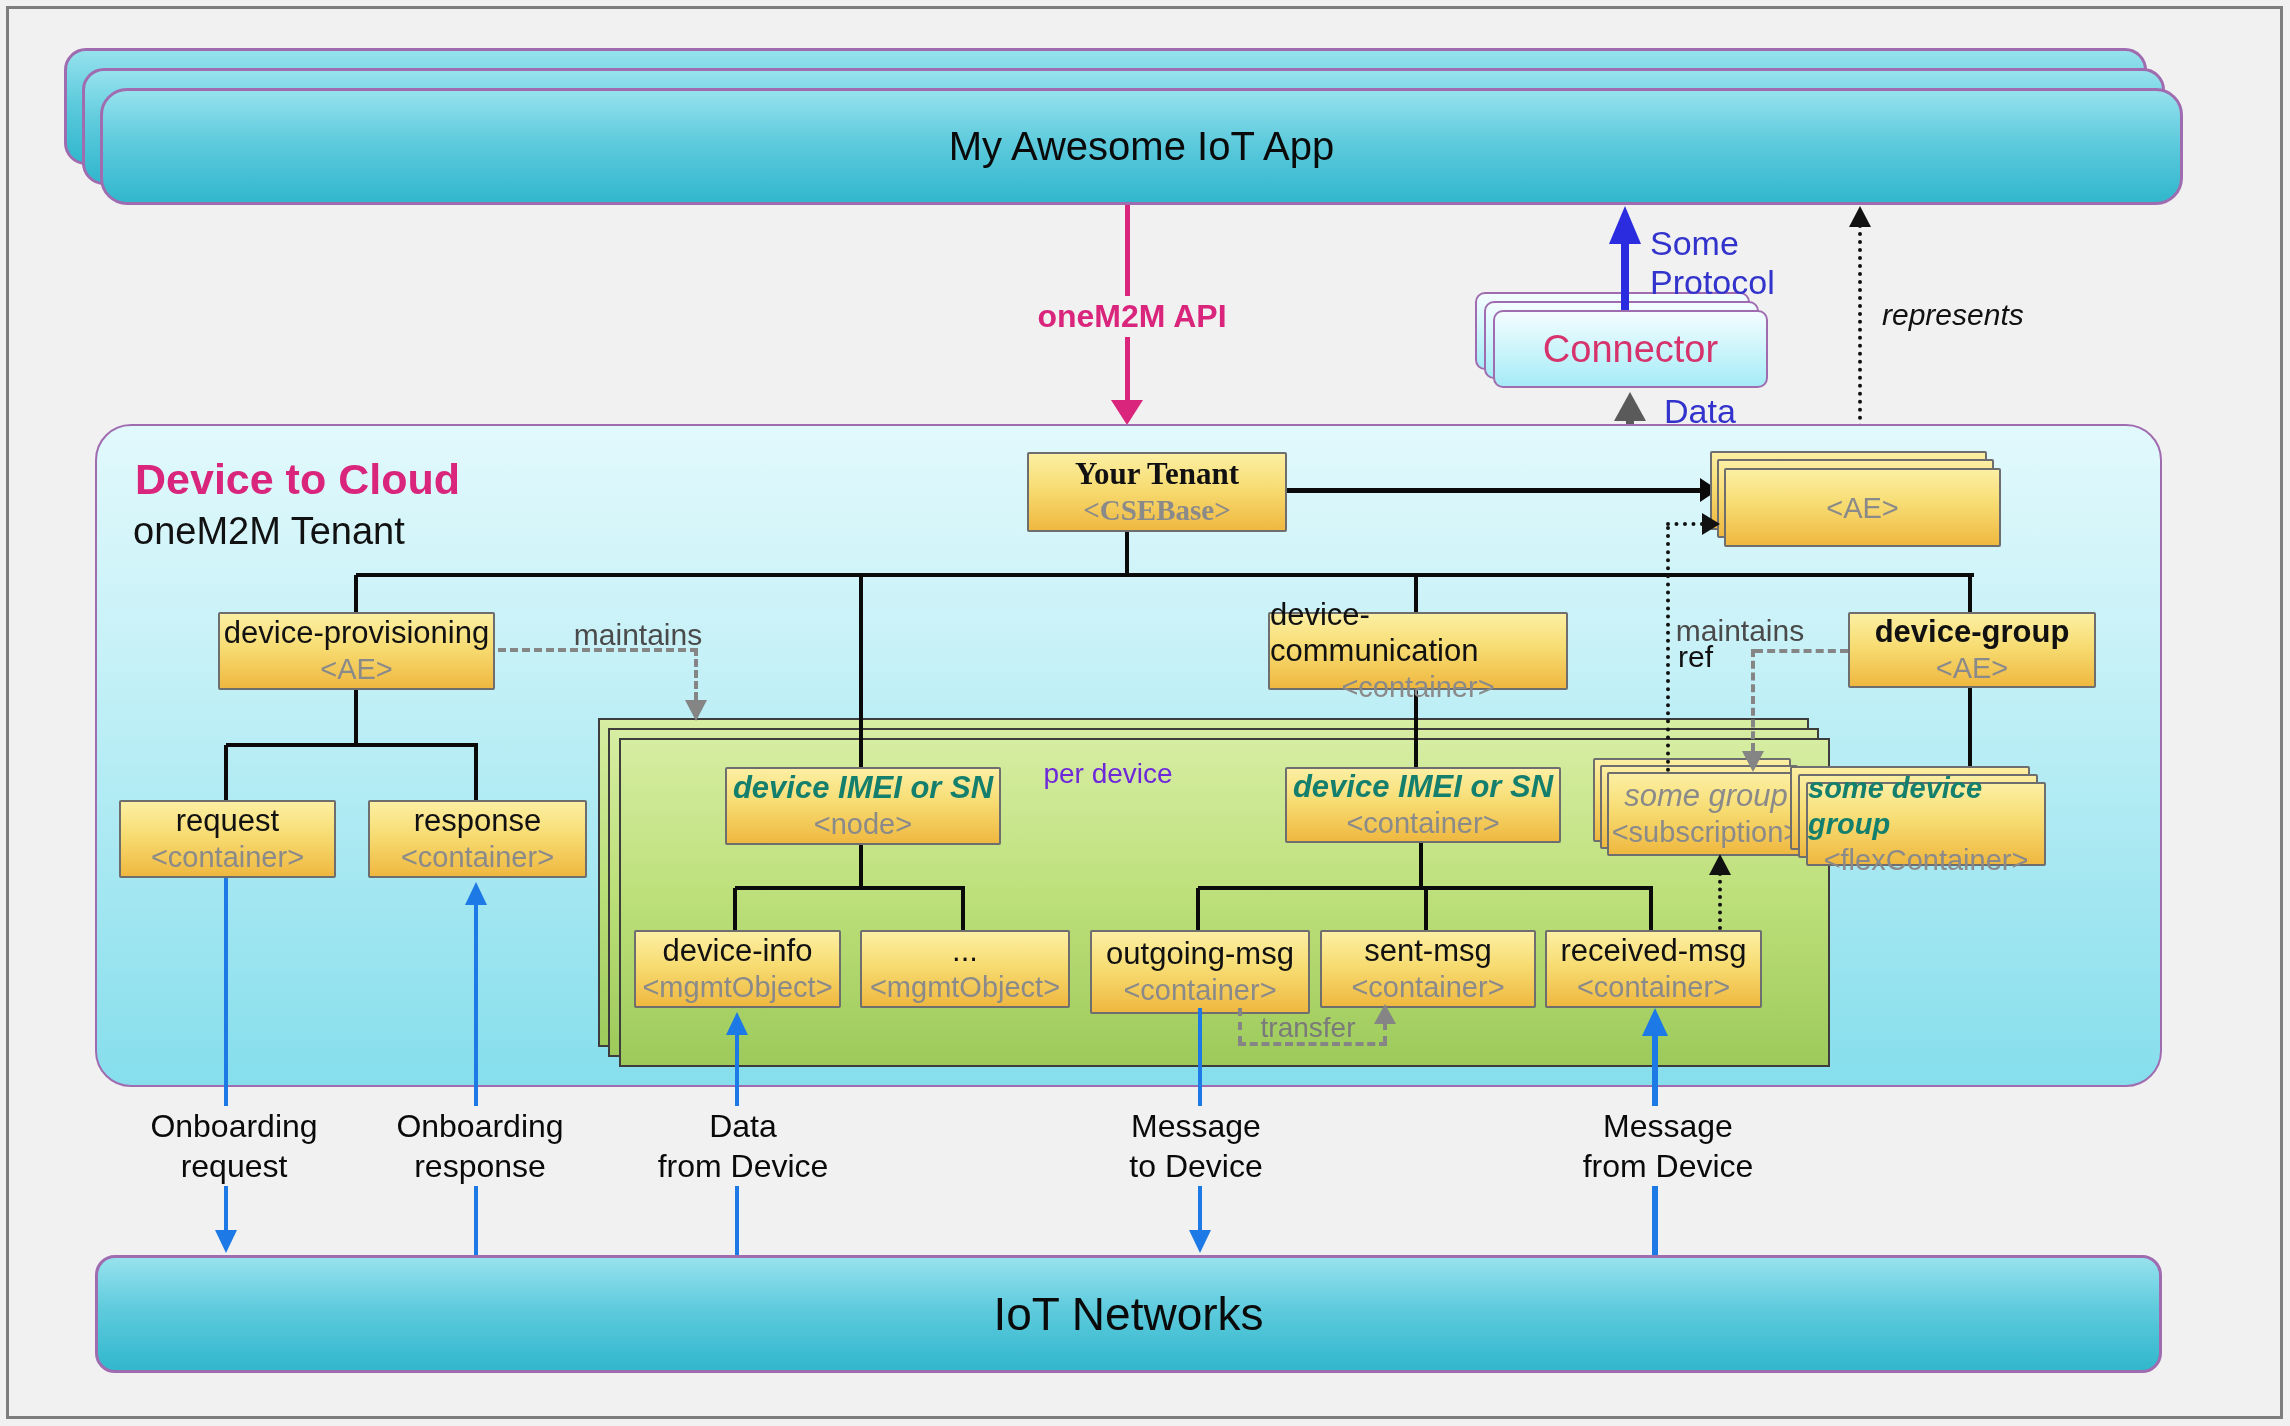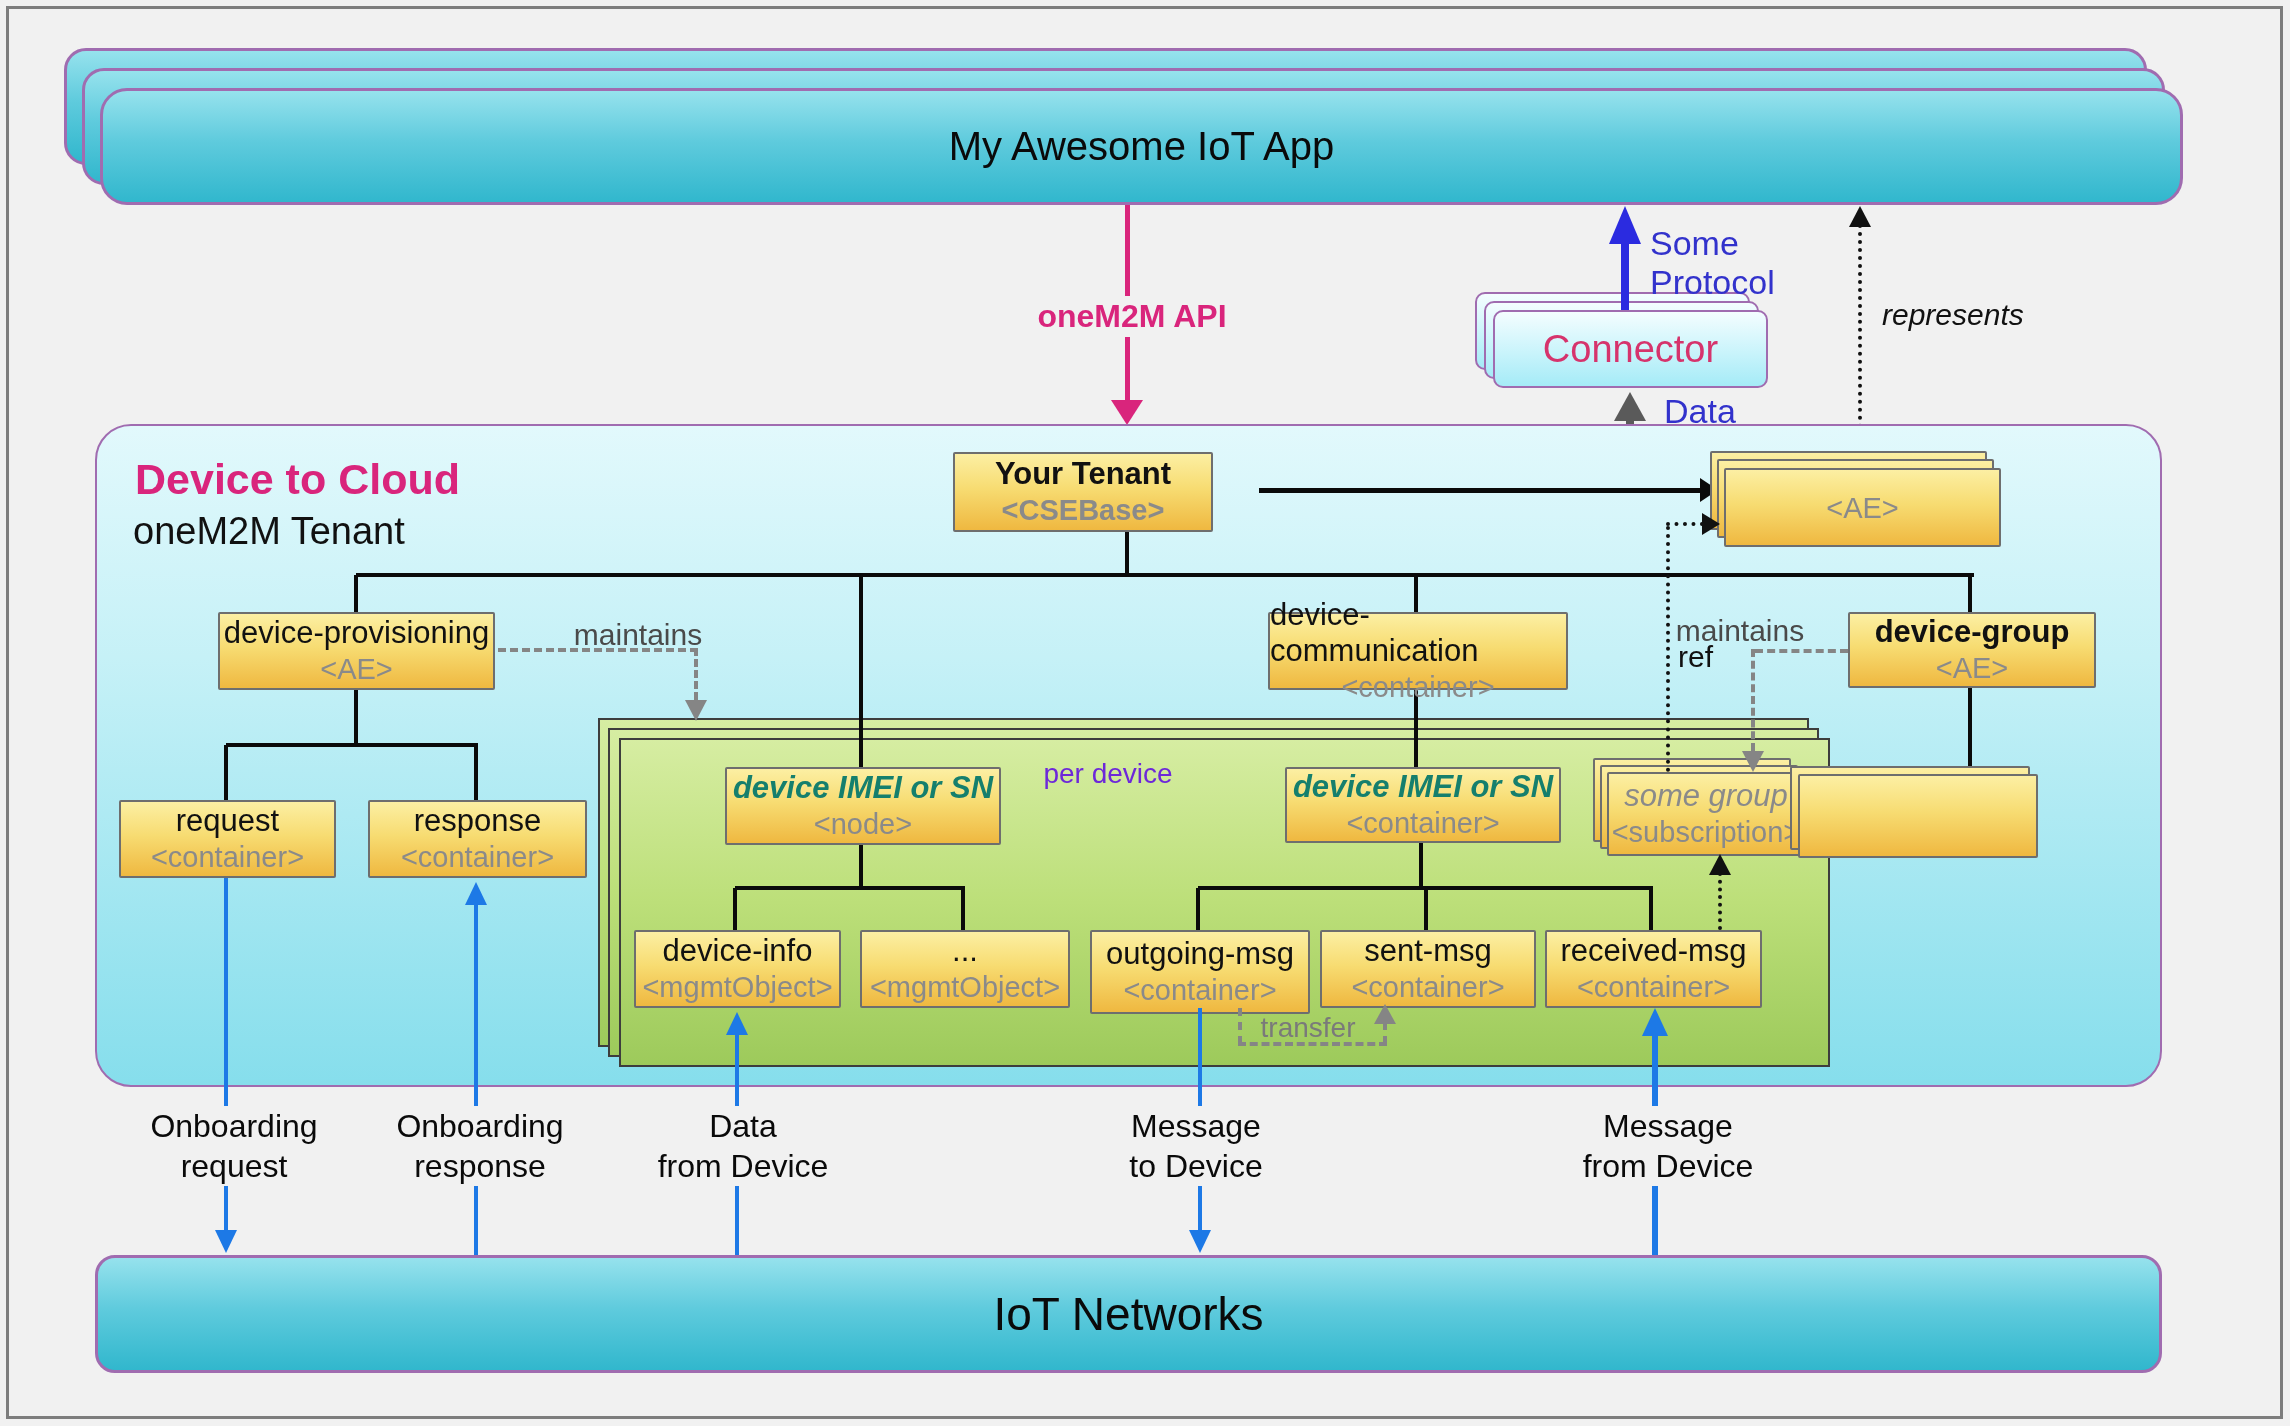--- a/index.html
+++ b/index.html
@@ -98,21 +98,21 @@
   <div class="bl" style="left:1419px;top:843px;width:4px;height:45px;"></div>
   <div class="bl" style="left:1198px;top:886px;width:455px;height:4px;"></div>
   <div class="bl" style="left:1196px;top:888px;width:4px;height:42px;"></div>
   <div class="bl" style="left:1424px;top:888px;width:4px;height:42px;"></div>
   <div class="bl" style="left:1649px;top:888px;width:4px;height:42px;"></div>
   <div class="bl" style="left:1968px;top:688px;width:4px;height:78px;"></div>
 
   <div class="bl" style="left:1259px;top:488px;width:445px;height:5px;"></div>
   <div class="tri" style="left:1700px;top:478px;border-top:12px solid transparent;border-bottom:12px solid transparent;border-left:18px solid #0a0a0a;"></div>
 
-  <div class="ybox" style="left:953px;top:452px;width:260px;height:80px;">
+  <div class="ybox" style="left:1027px;top:452px;width:260px;height:80px;font-family:Liberation Serif, serif;">
     <span class="t" style="font-weight:bold;">Your Tenant</span>
     <span class="s" style="font-weight:bold;">&lt;CSEBase&gt;</span>
   </div>
 
   <div class="ylayer" style="left:1710px;top:451px;width:277px;height:79px;"></div>
   <div class="ylayer" style="left:1717px;top:459px;width:277px;height:79px;"></div>
   <div class="ybox" style="left:1724px;top:468px;width:277px;height:79px;">
     <span class="s">&lt;AE&gt;</span>
   </div>
 
@@ -178,20 +178,24 @@
 
   <div class="ylayer" style="left:1593px;top:758px;width:198px;height:84px;"></div>
   <div class="ylayer" style="left:1600px;top:765px;width:198px;height:84px;"></div>
   <div class="ybox" style="left:1607px;top:772px;width:198px;height:84px;">
     <span class="t" style="font-style:italic;color:#8a8a8a;">some group</span>
     <span class="s">&lt;subscription&gt;</span>
   </div>
 
   <div class="ylayer" style="left:1790px;top:766px;width:240px;height:84px;"></div>
   <div class="ylayer" style="left:1798px;top:774px;width:240px;height:84px;"></div>
+  <div class="ybox" style="left:1806px;top:782px;width:240px;height:84px;">
+    <span class="t" style="font-style:italic;font-weight:600;color:#157F6D;font-size:29px;">some device group</span>
+    <span class="s">&lt;flexContainer&gt;</span>
+  </div>
 
   <div class="dashh" style="left:498px;top:648px;width:200px;"></div>
   <div class="dashv" style="left:694px;top:648px;height:52px;"></div>
   <div class="tri" style="left:685px;top:700px;border-left:11px solid transparent;border-right:11px solid transparent;border-top:21px solid #858585;"></div>
   <div class="lbl ctr" style="left:638px;top:618px;font-size:30px;color:#4a4a4a;">maintains</div>
 
   <div class="dashh" style="left:1755px;top:649px;width:93px;"></div>
   <div class="dashv" style="left:1751px;top:649px;height:102px;"></div>
   <div class="tri" style="left:1742px;top:751px;border-left:11px solid transparent;border-right:11px solid transparent;border-top:21px solid #858585;"></div>
   <div class="lbl ctr" style="left:1740px;top:614px;font-size:30px;color:#4a4a4a;">maintains</div>

